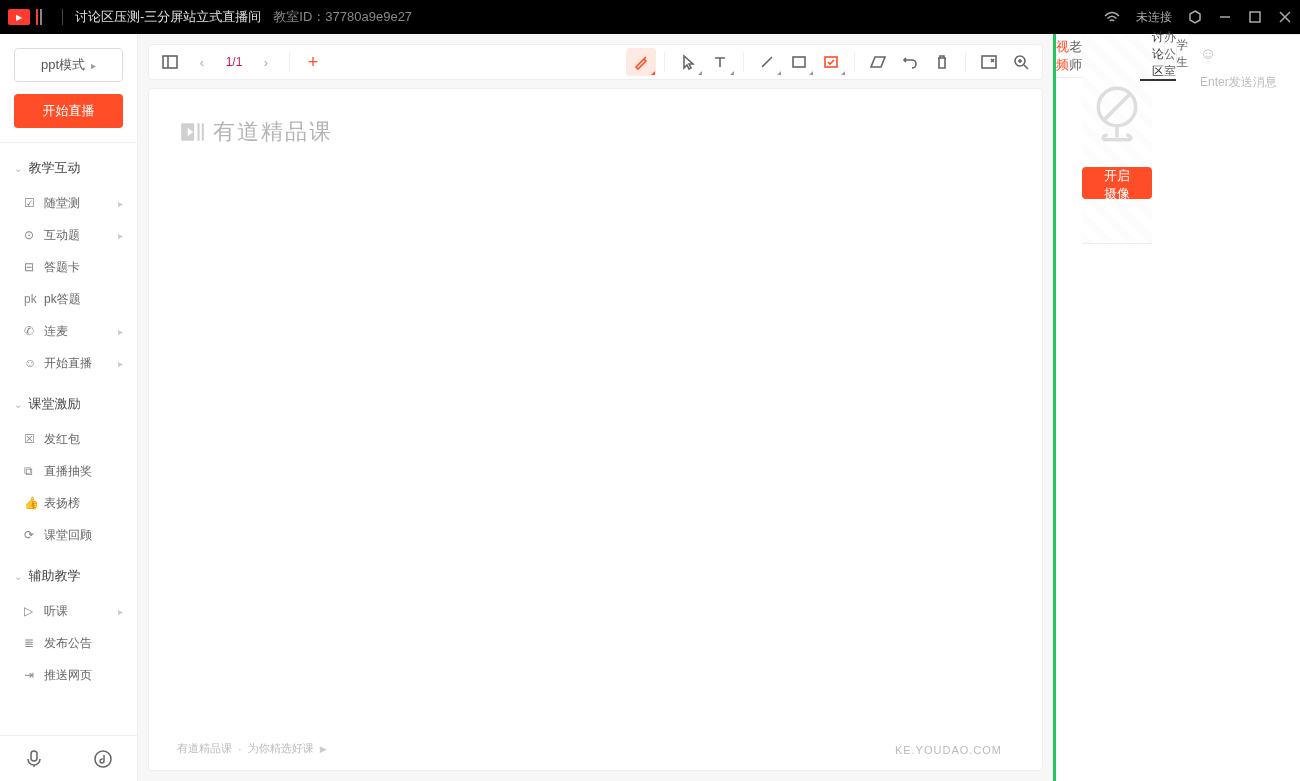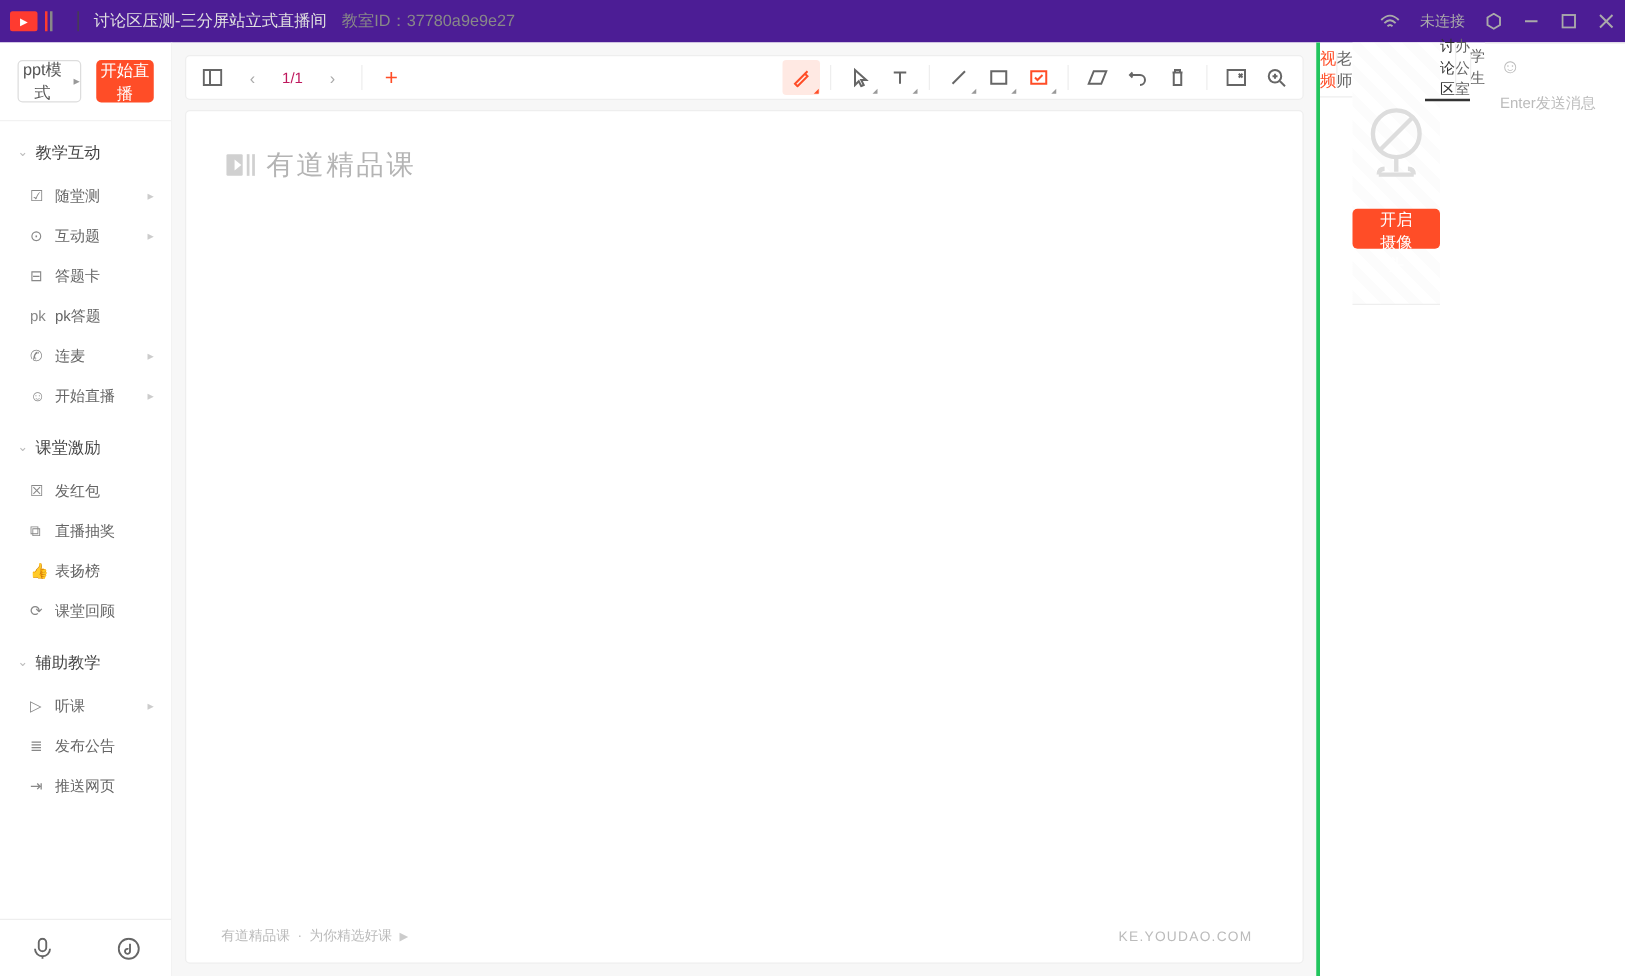--- a/index.html
+++ b/index.html
@@ -1,38 +1,38 @@
 <!DOCTYPE html>
 <html><head>
 <meta charset="utf-8">
 <style>
 * { box-sizing: border-box; margin: 0; padding: 0; }
 html, body { width: 1300px; height: 781px; font-family: "Microsoft YaHei", Arial, sans-serif; font-size: 13px; color: #333; overflow: hidden; background: #fff; }
 
 
-.titlebar { height: 34px; background: #4c1d95; color: #ccc; display: flex; align-items: center; padding: 0 8px; }
+.titlebar { height: 34px; background: #000000; color: #ccc; display: flex; align-items: center; padding: 0 8px; }
 .titlebar .logo { width: 22px; height: 16px; background: #ff3b30; border-radius: 2px; display: flex; align-items: center; justify-content: center; margin-right: 6px; }
 .titlebar .logo::before { content: "▶"; color: #fff; font-size: 8px; }
 .titlebar .logobars { display: flex; gap: 2px; margin-right: 8px; }
 .titlebar .logobars span { width: 2px; height: 16px; background: #ff3b30; }
 .titlebar .logobars span:nth-child(2) { background: #888; }
 .titlebar .divider { width: 1px; height: 16px; background: #444; margin: 0 12px; }
 .titlebar .title { font-size: 13px; color: #e0e0e0; }
 .titlebar .roomid { font-size: 13px; color: #888; margin-left: 12px; }
 .titlebar .spacer { flex: 1; }
 .titlebar .right { display: flex; align-items: center; gap: 16px; color: #aaa; font-size: 12px; }
 .titlebar .winbtn { width: 14px; height: 14px; display: flex; align-items: center; justify-content: center; cursor: pointer; color: #aaa; }
 .wifi-svg, .winbtn svg { stroke: #aaa; fill: none; stroke-width: 1.5; }
 
 
 .app { display: flex; height: calc(100% - 34px); }
 
 
 .sidebar { width: 138px; background: #fff; border-right: 1px solid #eee; display: flex; flex-direction: column; }
-.sidebar-top { padding: 14px; display: flex; flex-direction: row; gap: 12px; border-bottom: 1px solid #f2f2f2; justify-content: space-between; }
+.sidebar-top { padding: 14px; display: flex; flex-direction: column; gap: 12px; border-bottom: 1px solid #f2f2f2; justify-content: space-between; }
 .ppt-btn { height: 34px; border: 1px solid #ddd; border-radius: 4px; background: #fff; color: #555; display: flex; align-items: center; justify-content: center; gap: 6px; cursor: pointer; font-size: 13px; }
 .ppt-btn .chev { font-size: 10px; color: #999; }
 .start-btn { height: 34px; border: none; border-radius: 4px; background: #ff4d27; color: #fff; font-size: 13px; cursor: pointer; }
 
 .sidegroup { padding-top: 12px; }
 .sidegroup-header { display: flex; align-items: center; padding: 4px 14px 10px 14px; color: #444; font-size: 13px; gap: 6px; }
 .sidegroup-header .chev { color: #bbb; font-size: 10px; }
 .sideitem { display: flex; align-items: center; height: 32px; padding: 0 14px 0 24px; color: #666; font-size: 12px; cursor: pointer; position: relative; }
 .sideitem .icn { width: 20px; text-align: left; color: #888; font-size: 12px; }
 .sideitem .lbl { flex: 1; }

